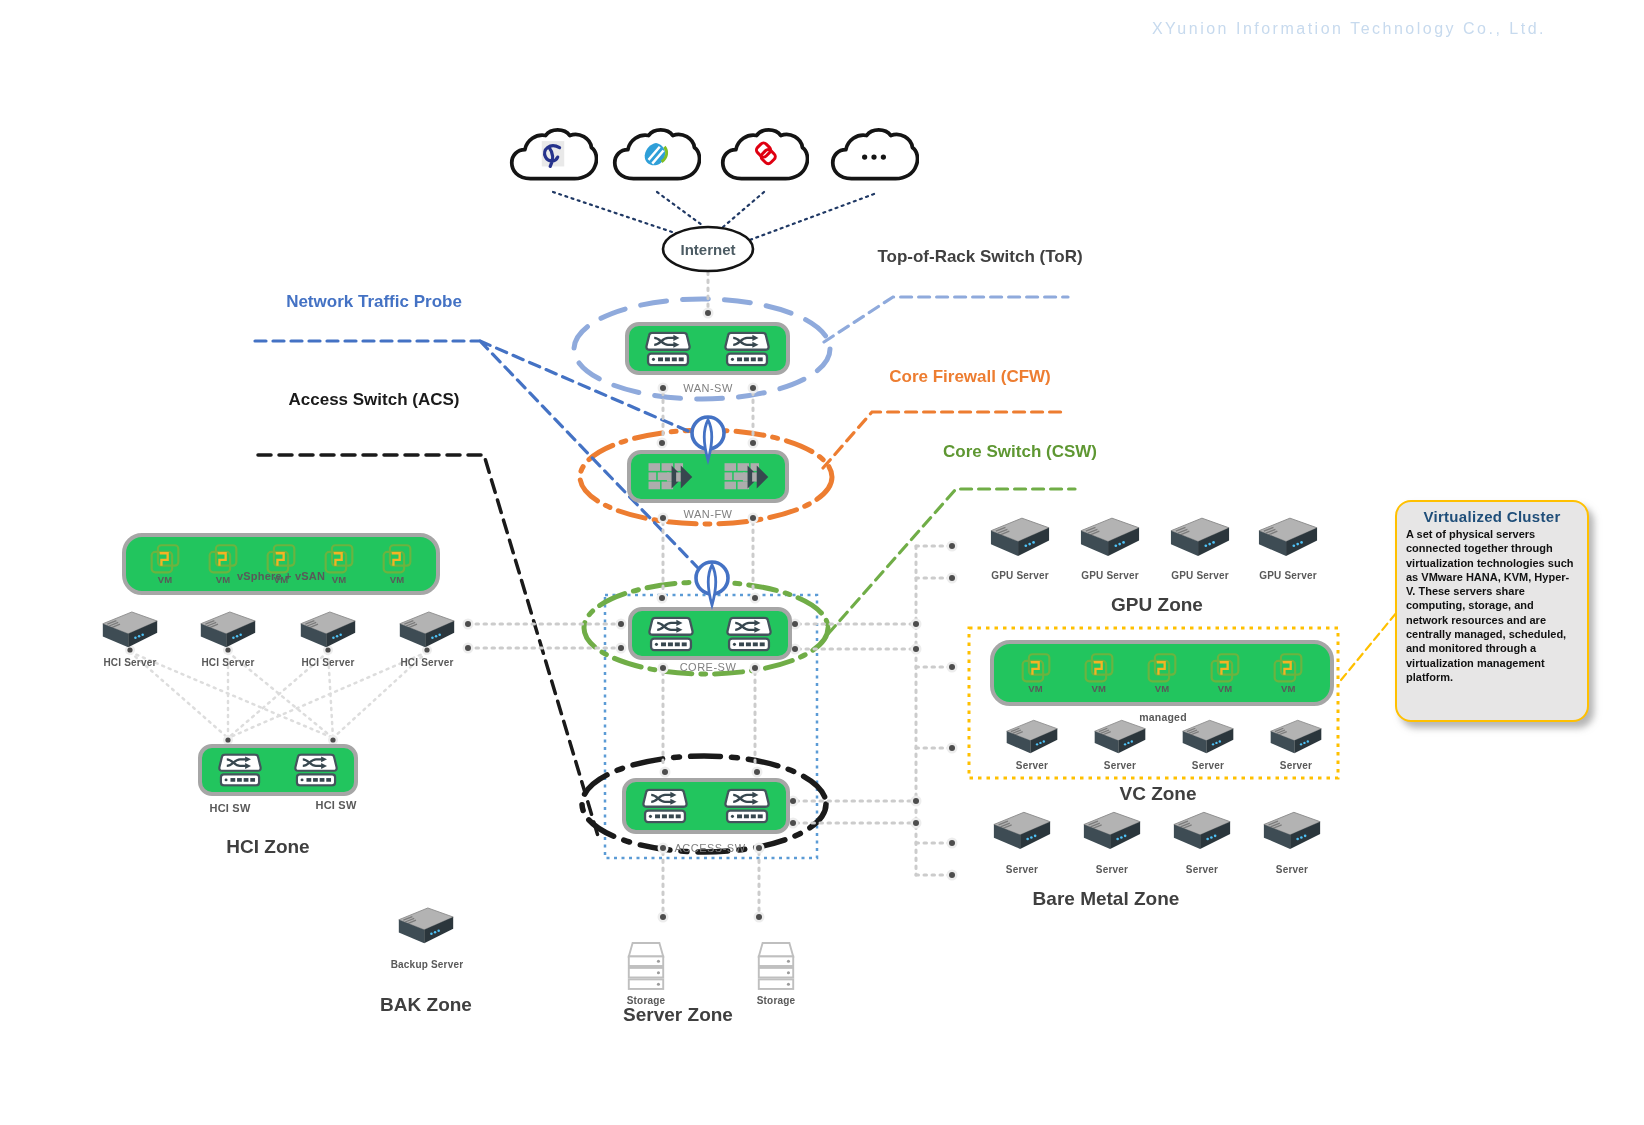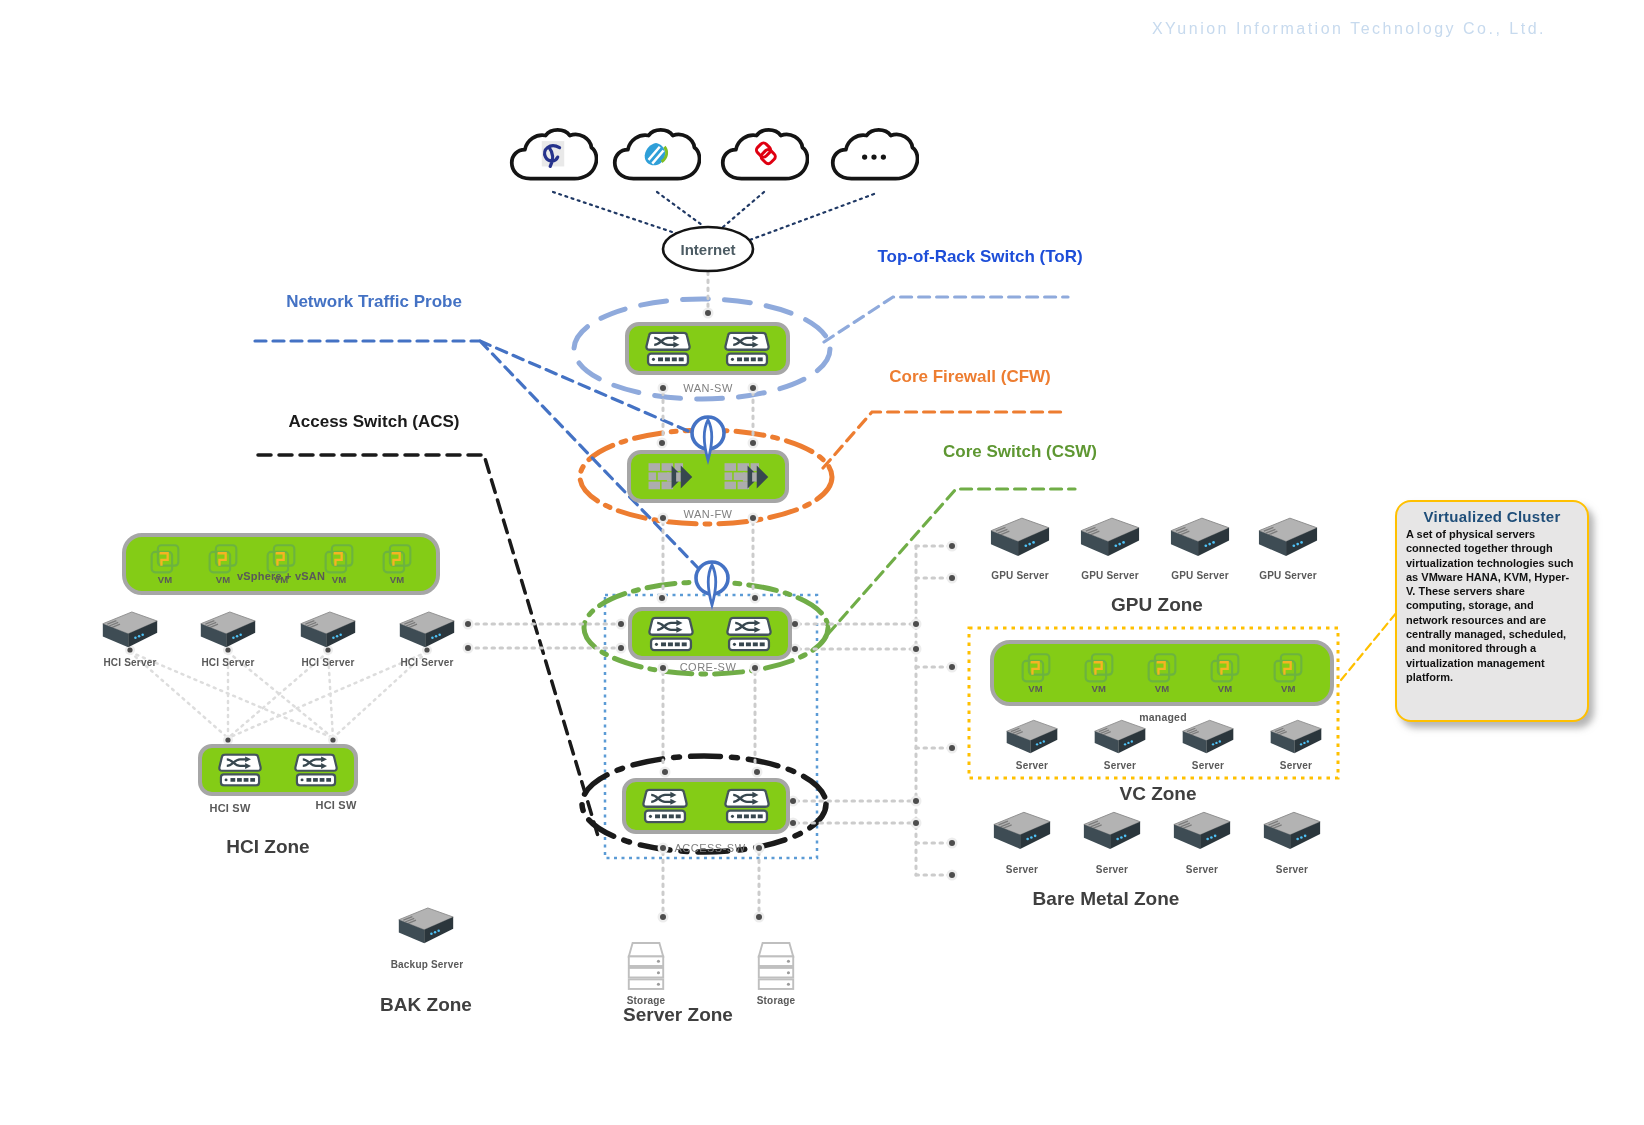--- a/index.html
+++ b/index.html
@@ -2,28 +2,28 @@
 <html><head>
 <meta charset="utf-8">
 <style>
   html,body{margin:0;padding:0;background:#fff;}
   #canvas{position:relative;width:1644px;height:1125px;background:#fff;overflow:hidden;
           font-family:"Liberation Sans",sans-serif;}
   .abs{position:absolute;}
   .cx{transform:translateX(-50%);white-space:nowrap;}
   svg.layer{position:absolute;left:0;top:0;z-index:1;}
   .dev{position:absolute;z-index:3;display:flex;flex-direction:column;align-items:center;}
-  .gbox{position:absolute;z-index:3;background:#84cc16;border:4px solid #A6A6A6;border-radius:14px;
+  .gbox{position:absolute;z-index:3;background:#22c55e;border:4px solid #A6A6A6;border-radius:14px;
         display:flex;align-items:center;justify-content:space-between;padding:6px 16px;box-sizing:border-box;}
   .vmbox{border-radius:20px;justify-content:space-around;padding:4px 10px;}
   .sub{font-size:10px;font-weight:600;color:#595959;letter-spacing:.2px;}
   .nodelbl{position:absolute;z-index:4;font-size:11px;font-weight:400;color:#808080;letter-spacing:.5px;}
   .zone{position:absolute;z-index:4;font-size:19px;font-weight:700;color:#3F3F3F;}
   .ann{position:absolute;z-index:4;font-size:17px;font-weight:700;}
-  .ann.blue{color:#4472C4;} .ann.black{color:#1A1A1A;} .ann.ltblue{color:#1d4ed8;}
+  .ann.blue{color:#4472C4;} .ann.black{color:#1A1A1A;} .ann.ltblue{color:#404040;}
   .ann.orange{color:#ED7D31;} .ann.green{color:#5E9732;}
   .vmcell{display:flex;flex-direction:column;align-items:center;}
   .vmcell .sub{font-size:9.5px;margin-top:-1px;}
   #watermark{position:absolute;top:20px;right:98px;z-index:4;font-size:16px;letter-spacing:2.5px;
              color:#C7DAEE;font-weight:400;}
   #internet-label{position:absolute;z-index:4;left:708px;top:241px;transform:translateX(-50%);
              font-size:15px;font-weight:700;color:#4C5B63;}
   #callout{position:absolute;z-index:5;left:1395px;top:500px;width:194px;min-height:222px;
            background:#E7E6E6;border:2.5px solid #FFC000;border-radius:16px;
            box-shadow:5px 6px 7px rgba(120,120,120,.55);box-sizing:border-box;padding:6px 9px 8px 9px;}
@@ -320,21 +320,21 @@
   <svg width="46" height="36" viewBox="0 0 60 46">
         <use href="#sym-switch"></use>
       </svg>
   <svg width="46" height="36" viewBox="0 0 60 46">
         <use href="#sym-switch"></use>
       </svg>
 </div>
 <div class="nodelbl cx" style="left:710px;top:842px">ACCESS-SW</div>
 
 <div class="ann blue cx" style="left:374px;top:292px">Network Traffic Probe</div>
-<div class="ann black cx" style="left:374px;top:412px">Access Switch (ACS)</div>
+<div class="ann black cx" style="left:374px;top:390px">Access Switch (ACS)</div>
 <div class="ann ltblue cx" style="left:980px;top:247px">Top-of-Rack Switch (ToR)</div>
 <div class="ann orange cx" style="left:970px;top:367px">Core Firewall (CFW)</div>
 <div class="ann green cx" style="left:1020px;top:442px">Core Switch (CSW)</div>
 
 <div class="gbox vmbox" style="left:122px;top:533px;width:318px;height:62px">
   <div class="vmcell">
         <svg width="32" height="32" viewBox="0 0 36 36">
           <use href="#sym-vm"></use>
         </svg>
         <span class="sub">VM</span>

